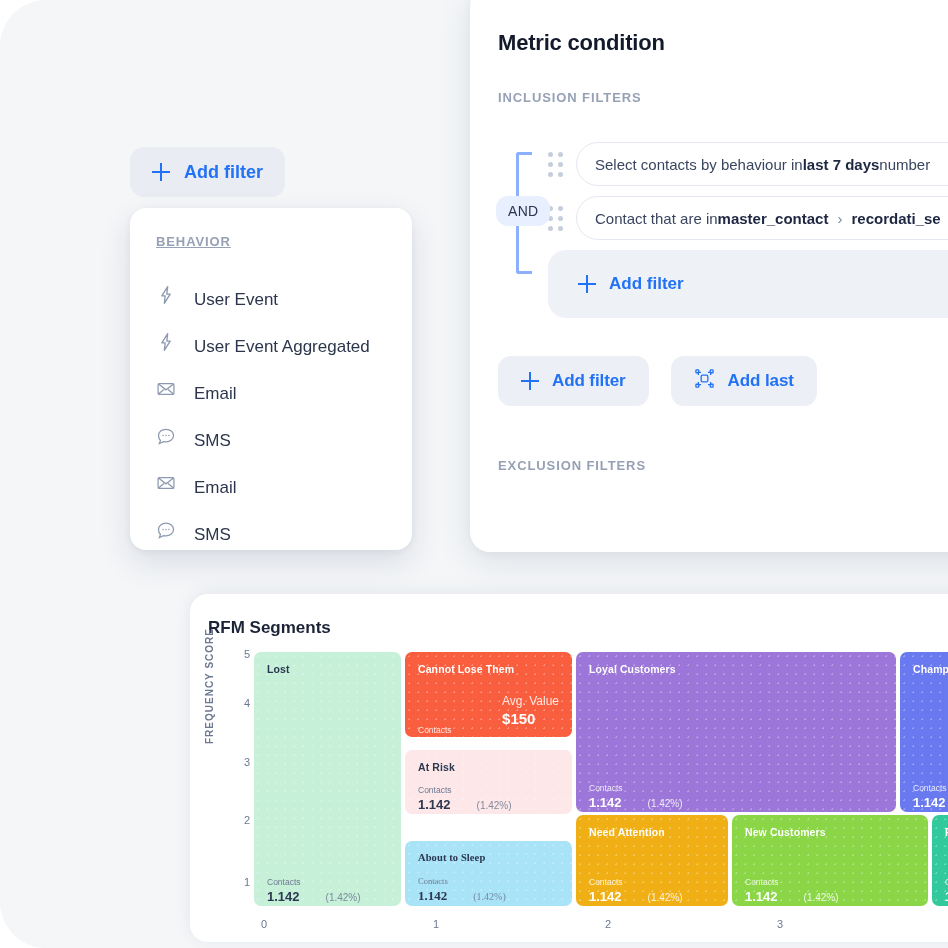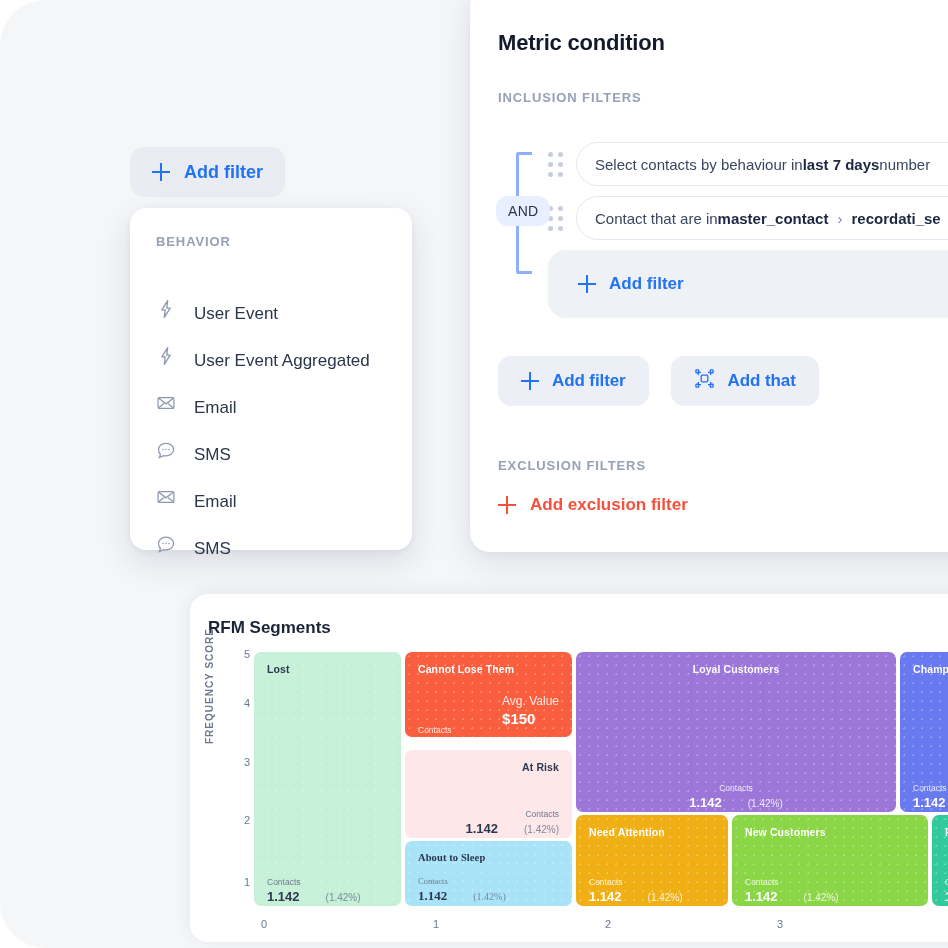--- a/index.html
+++ b/index.html
@@ -144,21 +144,21 @@
 
   
   #behavior-menu {
     position: absolute; left: 130px; top: 208px;
     width: 282px; height: 342px;
     background: #ffffff;
     border-radius: 16px;
     box-shadow: 0 12px 32px rgba(30,45,80,0.12), 0 2px 6px rgba(30,45,80,0.06);
     padding: 26px 0 0 26px;
   }
-  #behavior-menu .section-label { display:block; margin-bottom: 28px; }
+  #behavior-menu .section-label { display:block; margin-bottom: 14px; text-decoration: underline; }
   .menu-item {
     display: flex; align-items: flex-end; gap: 18px;
     height: 47px;
     color: #2b364c; font-size: 17px;
     cursor: pointer;
   }
   .menu-item svg { flex: 0 0 auto; }
 
   
   #rfm-card {
@@ -356,30 +356,26 @@
         <span>
           <svg width="21" height="21" viewBox="0 0 24 24" fill="none" stroke="#2272f5" stroke-width="1.5">
             <path d="M5 8V5h3M16 5h3v3M19 16v3h-3M8 19H5v-3"></path>
             <rect x="8.2" y="8.2" width="7.6" height="7.6" rx="1.4"></rect>
             <rect x="2.2" y="2.2" width="3.2" height="3.2" rx="0.6"></rect>
             <rect x="18.6" y="2.2" width="3.2" height="3.2" rx="0.6"></rect>
             <rect x="2.2" y="18.6" width="3.2" height="3.2" rx="0.6"></rect>
             <rect x="18.6" y="18.6" width="3.2" height="3.2" rx="0.6"></rect>
           </svg>
         </span>
-        <span>Add that</span>
+        <span>Add last</span>
       </button>
     </div>
 
     <div class="excl-wrap">
       <span class="section-label">EXCLUSION FILTERS</span>
-      <span class="link-red">
-        <span class="plus"></span>
-        <span>Add exclusion filter</span>
-      </span>
     </div>
   </div>
 
   <div id="rfm-card">
     <div class="chart-title">RFM Segments</div>
 
     <div class="plot-area">
       <span class="ylabel">FREQUENCY SCORE</span>
 
       <span class="ytick" style="top:-4px">5</span>
@@ -407,37 +403,37 @@
           <div class="t-name">Cannot Lose Them</div>
           <div class="t-foot">
             <div class="t-lbl">Contacts</div>
           </div>
           <div class="avg-block">
             <div class="t-lbl">Avg. Value</div>
             <div class="t-val">$150</div>
           </div>
         </div>
 
-        <div class="tile dark" style="left:151px; top:98px; width:167px; height:88px; background-color:#fde7e9;text-align:right;">
+        <div class="tile dark" style="left:151px; top:98px; width:167px; height:64px; background-color:#fde7e9;">
           <div class="t-name">At Risk</div>
           <div class="t-foot">
             <div class="t-lbl">Contacts</div>
             <div class="t-val"><span>1.142</span><span class="t-pct">(1.42%)</span></div>
           </div>
         </div>
 
         <div class="tile dark" style="left:151px; top:189px; width:167px; height:65px; background-color:#a9e3f7;font-family:Liberation Serif, serif;">
           <div class="t-name">About to Sleep</div>
           <div class="t-foot">
             <div class="t-lbl">Contacts</div>
             <div class="t-val"><span>1.142</span><span class="t-pct">(1.42%)</span></div>
           </div>
         </div>
 
-        <div class="tile light" style="left:322px; top:0px; width:320px; height:160px; background-color:#9c76d8;text-align:center;">
+        <div class="tile light" style="left:322px; top:0px; width:320px; height:160px; background-color:#9c76d8;">
           <div class="t-name">Loyal Customers</div>
           <div class="t-foot">
             <div class="t-lbl">Contacts</div>
             <div class="t-val"><span>1.142</span><span class="t-pct">(1.42%)</span></div>
           </div>
         </div>
 
         <div class="tile light" style="left:322px; top:163px; width:152px; height:91px; background-color:#f0b015;">
           <div class="t-name">Need Attention</div>
           <div class="t-foot">

